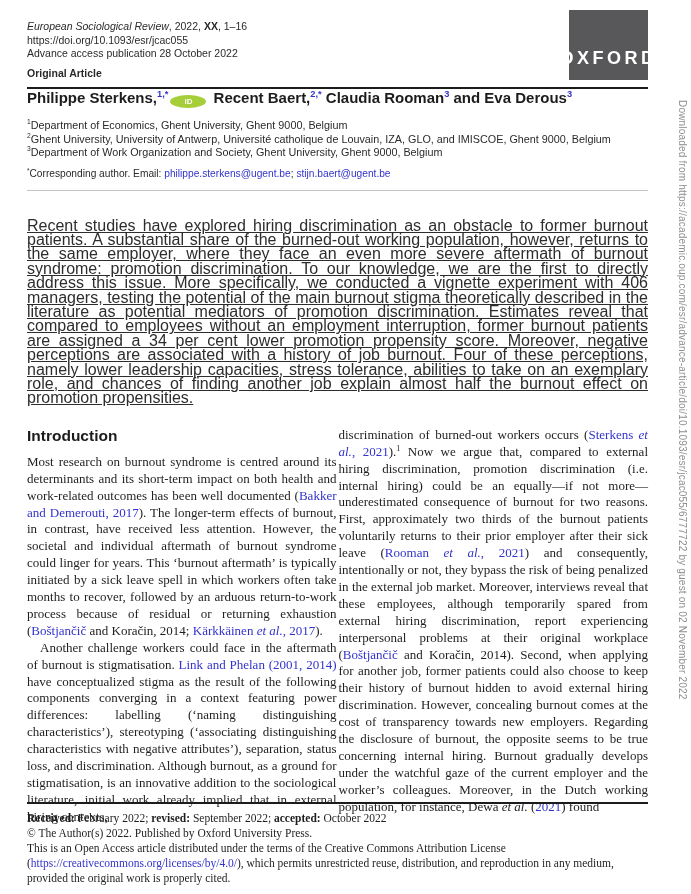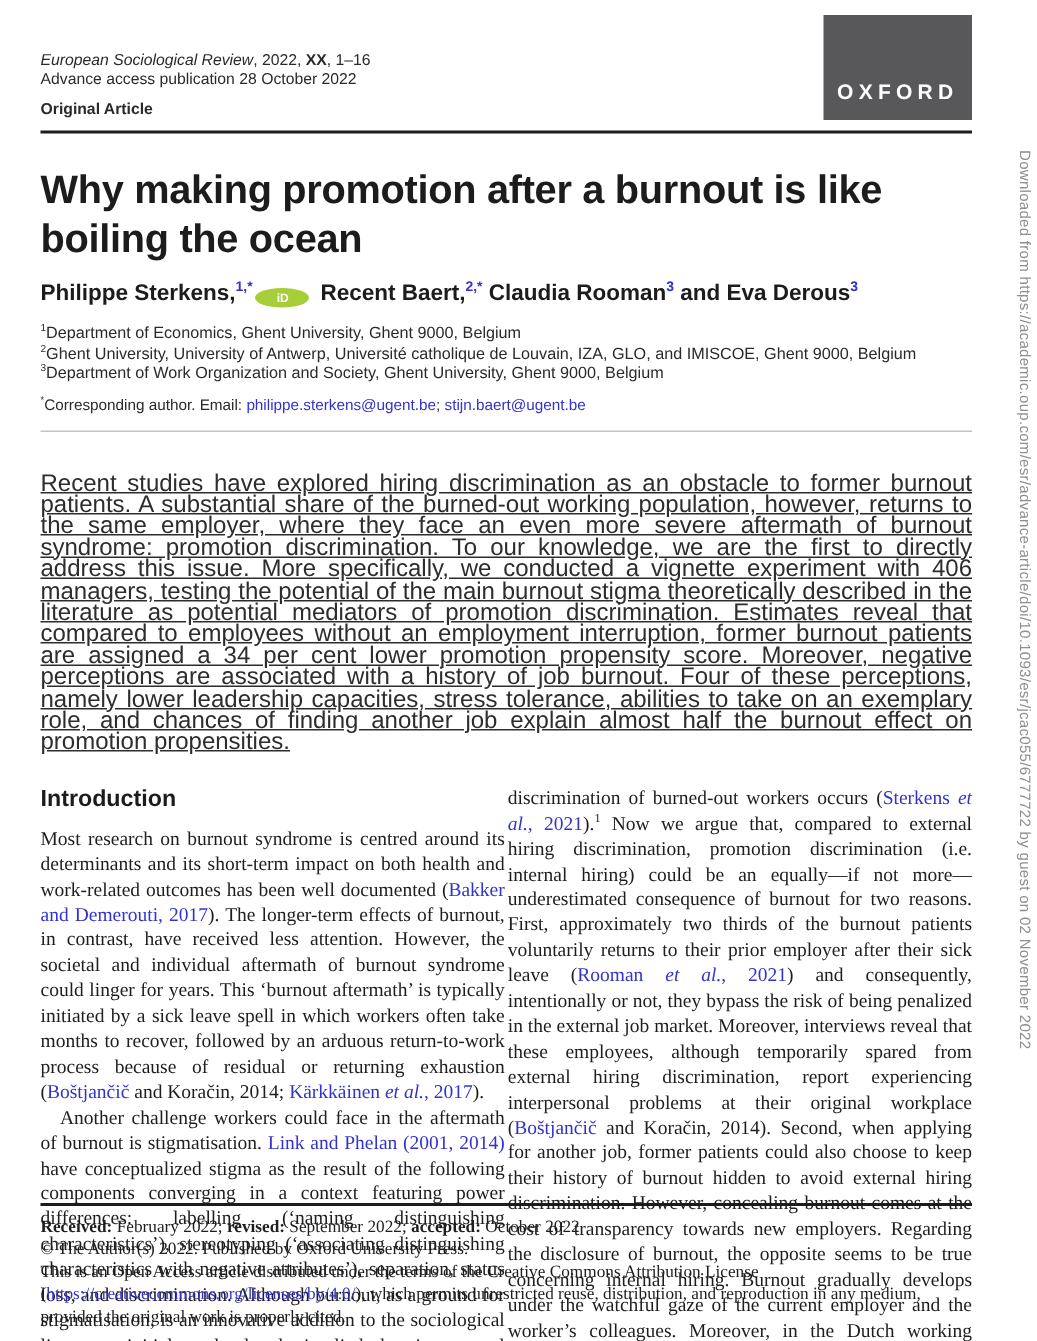--- a/index.html
+++ b/index.html
@@ -10,23 +10,23 @@
   
   .i { font-style:italic; }
   .b { font-weight:bold; }
   .a { color:var(--link,#3333cc); }
   sup { font-size:62%; vertical-align:super; line-height:0; }
 
   
   .header { display:flex; justify-content:space-between; align-items:flex-end; }
   .header-meta { font-size:10.5px; line-height:13.5px; padding-top:6px; color:#2a2a2a; }
   .article-type { font-weight:700; margin-top:6px; }
-  .oxford-box { width:99px; height:70px; background:var(--logo_bg,#58585a); color:#fff;
+  .oxford-box { width:79px; height:70px; background:var(--logo_bg,#58585a); color:#fff;
     display:flex; align-items:flex-end; justify-content:center; padding-bottom:11px;
-    font-weight:700; font-size:14px; letter-spacing:3.5px; }
+    font-weight:700; font-size:18px; letter-spacing:3.5px; }
   .rule-heavy { border-top:2px solid #1c1c1c; margin-top:7px; }
 
   
   .title { font-size:26.5px; line-height:33px; font-weight:700; color:#1c1c1c;
     margin:21px 0 11px; letter-spacing:-0.2px; }
   .authors { font-size:15px; font-weight:700; color:#1c1c1c; margin-bottom:11px; }
   .authors sup { font-weight:700; }
   .orcid { display:inline-block; width:36px; height:13px; border-radius:50%;
     background:var(--orcid_green,#a6ce39); color:#fff; font-size:8px; font-weight:700;
     text-align:center; line-height:13px; vertical-align:-1px; margin:0 3px 0 2px; }
@@ -59,29 +59,29 @@
 </head>
 <body>
 
 <div class="page">
 
   <div class="watermark">Downloaded from https://academic.oup.com/esr/advance-article/doi/10.1093/esr/jcac055/6777722 by guest on 02 November 2022</div>
 
   <div class="header">
     <div class="header-meta">
       <div class="meta-line"><span class="i">European Sociological Review</span><span>, 2022, </span><span class="b">XX</span><span>, 1–16</span></div>
+      <div class="meta-line">https://doi.org/10.1093/esr/jcac055</div>
       <div class="meta-line">Advance access publication 28 October 2022</div>
       <div class="meta-line article-type">Original Article</div>
     </div>
     <div class="oxford-box">OXFORD</div>
   </div>
 
   <div class="rule-heavy"></div>
 
-  <h1 class="title">Why making promotion after a burnout is like boiling the ocean</h1>
 
   <p class="authors"><span><span>Philippe Sterkens,</span><sup class="sup a">1,*</sup></span><span class="orcid">iD</span><span><span> Recent Baert,</span><sup class="sup a">2,*</sup><span> Claudia Rooman</span><sup class="sup a">3</sup><span> and Eva Derous</span><sup class="sup a">3</sup></span></p>
 
   <div class="affiliations">
     <div class="aff-line"><sup class="sup">1</sup><span>Department of Economics, Ghent University, Ghent 9000, Belgium</span></div>
     <div class="aff-line"><sup class="sup">2</sup><span>Ghent University, University of Antwerp, Université catholique de Louvain, IZA, GLO, and IMISCOE, Ghent 9000, Belgium</span></div>
     <div class="aff-line"><sup class="sup">3</sup><span>Department of Work Organization and Society, Ghent University, Ghent 9000, Belgium</span></div>
   </div>
 
   <p class="corresponding"><sup class="sup">*</sup><span>Corresponding author. Email: </span><span class="a">philippe.sterkens@ugent.be</span><span>; </span><span class="a">stijn.baert@ugent.be</span></p>

